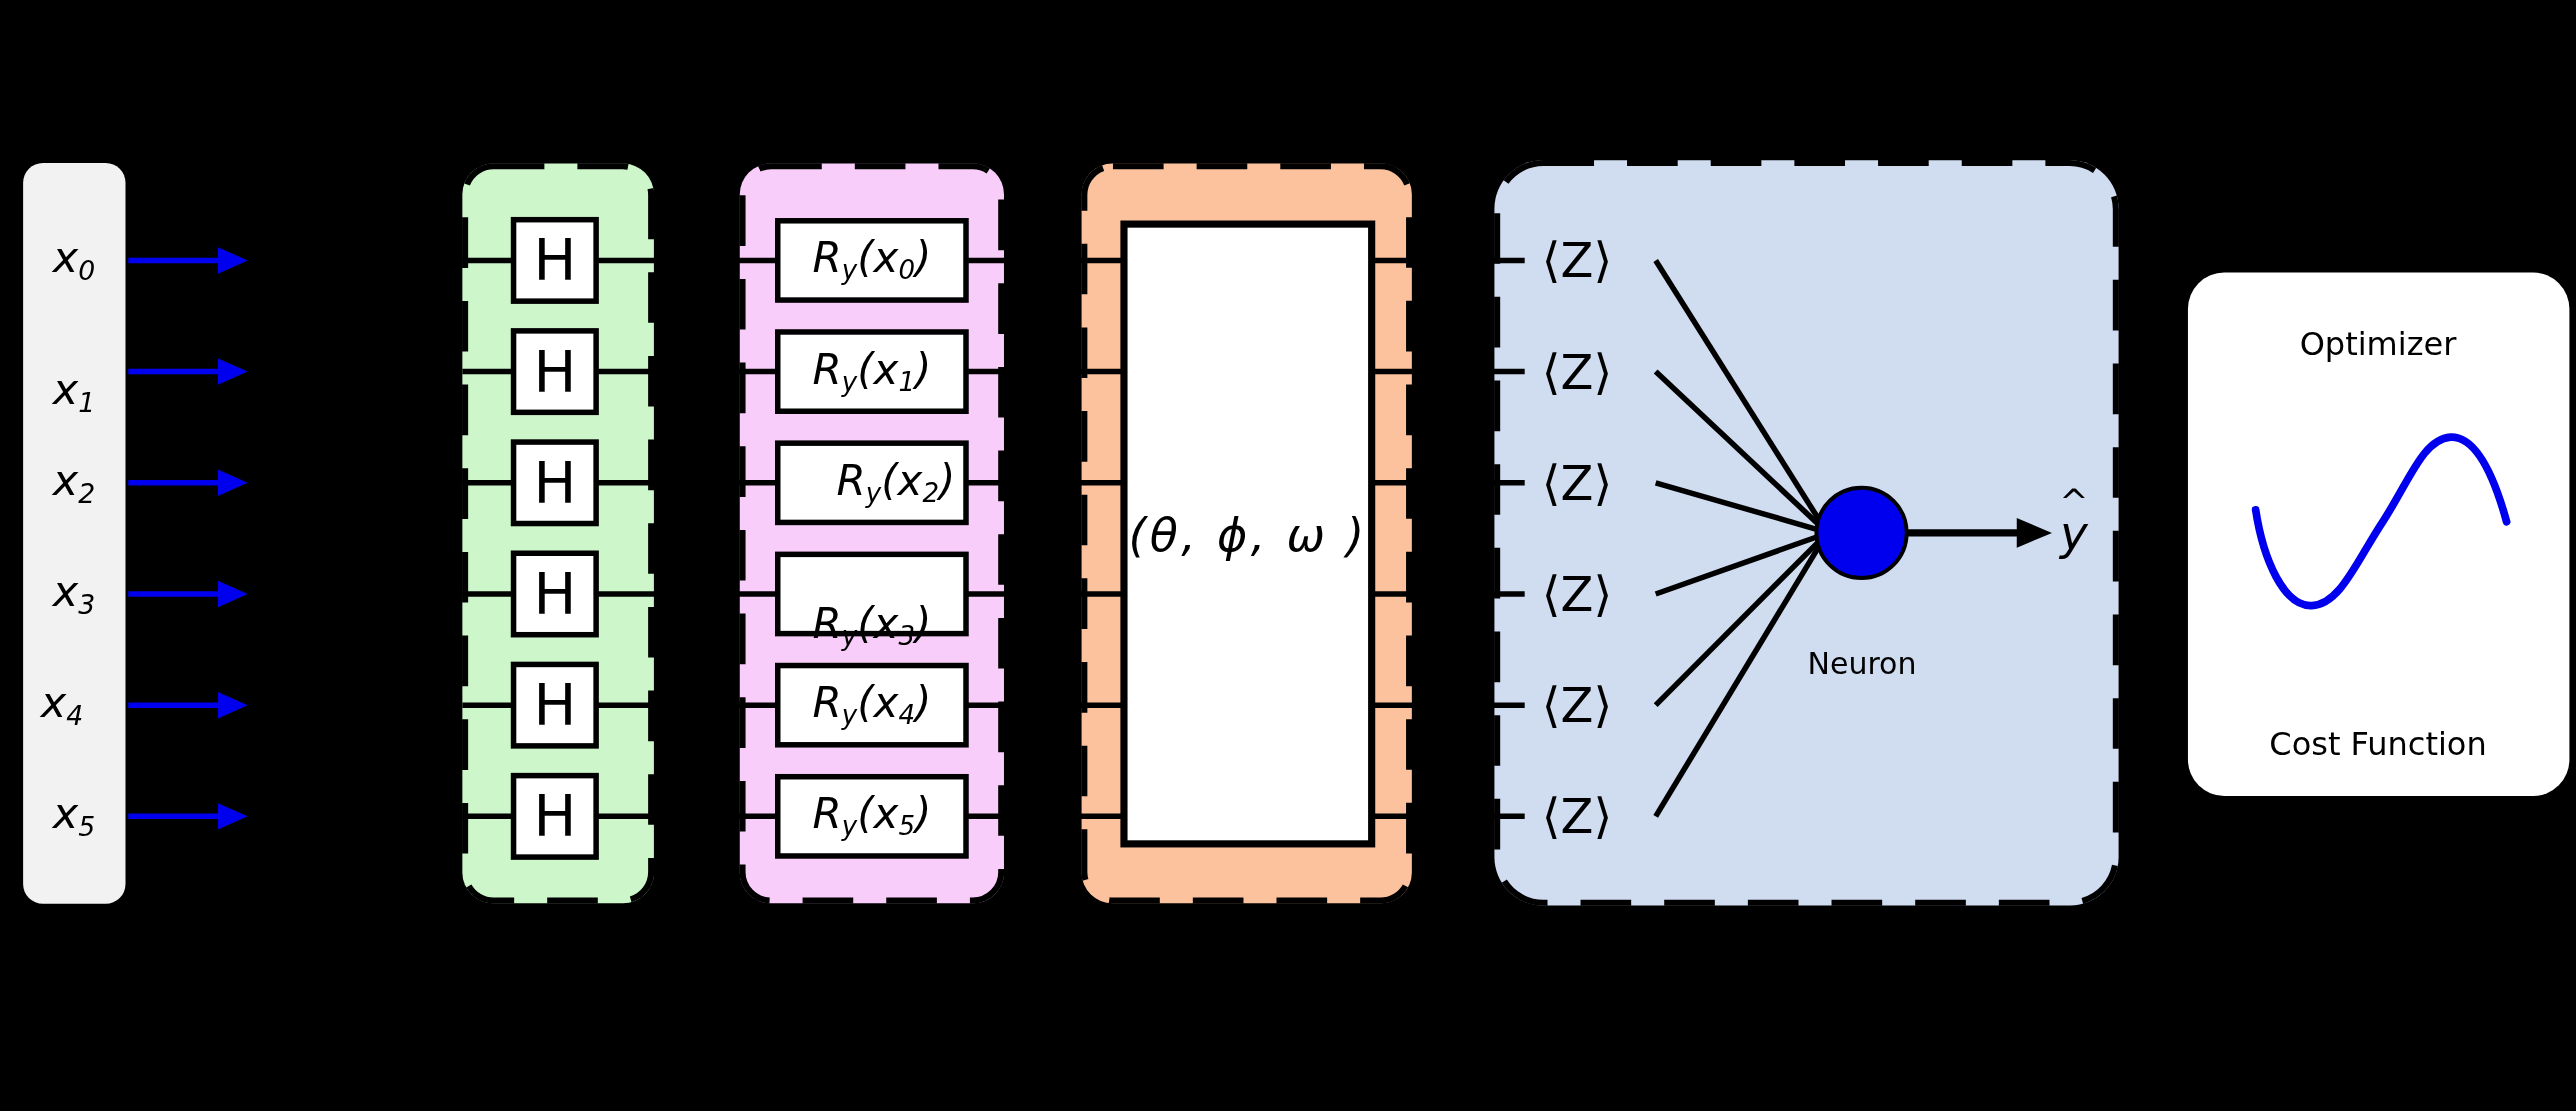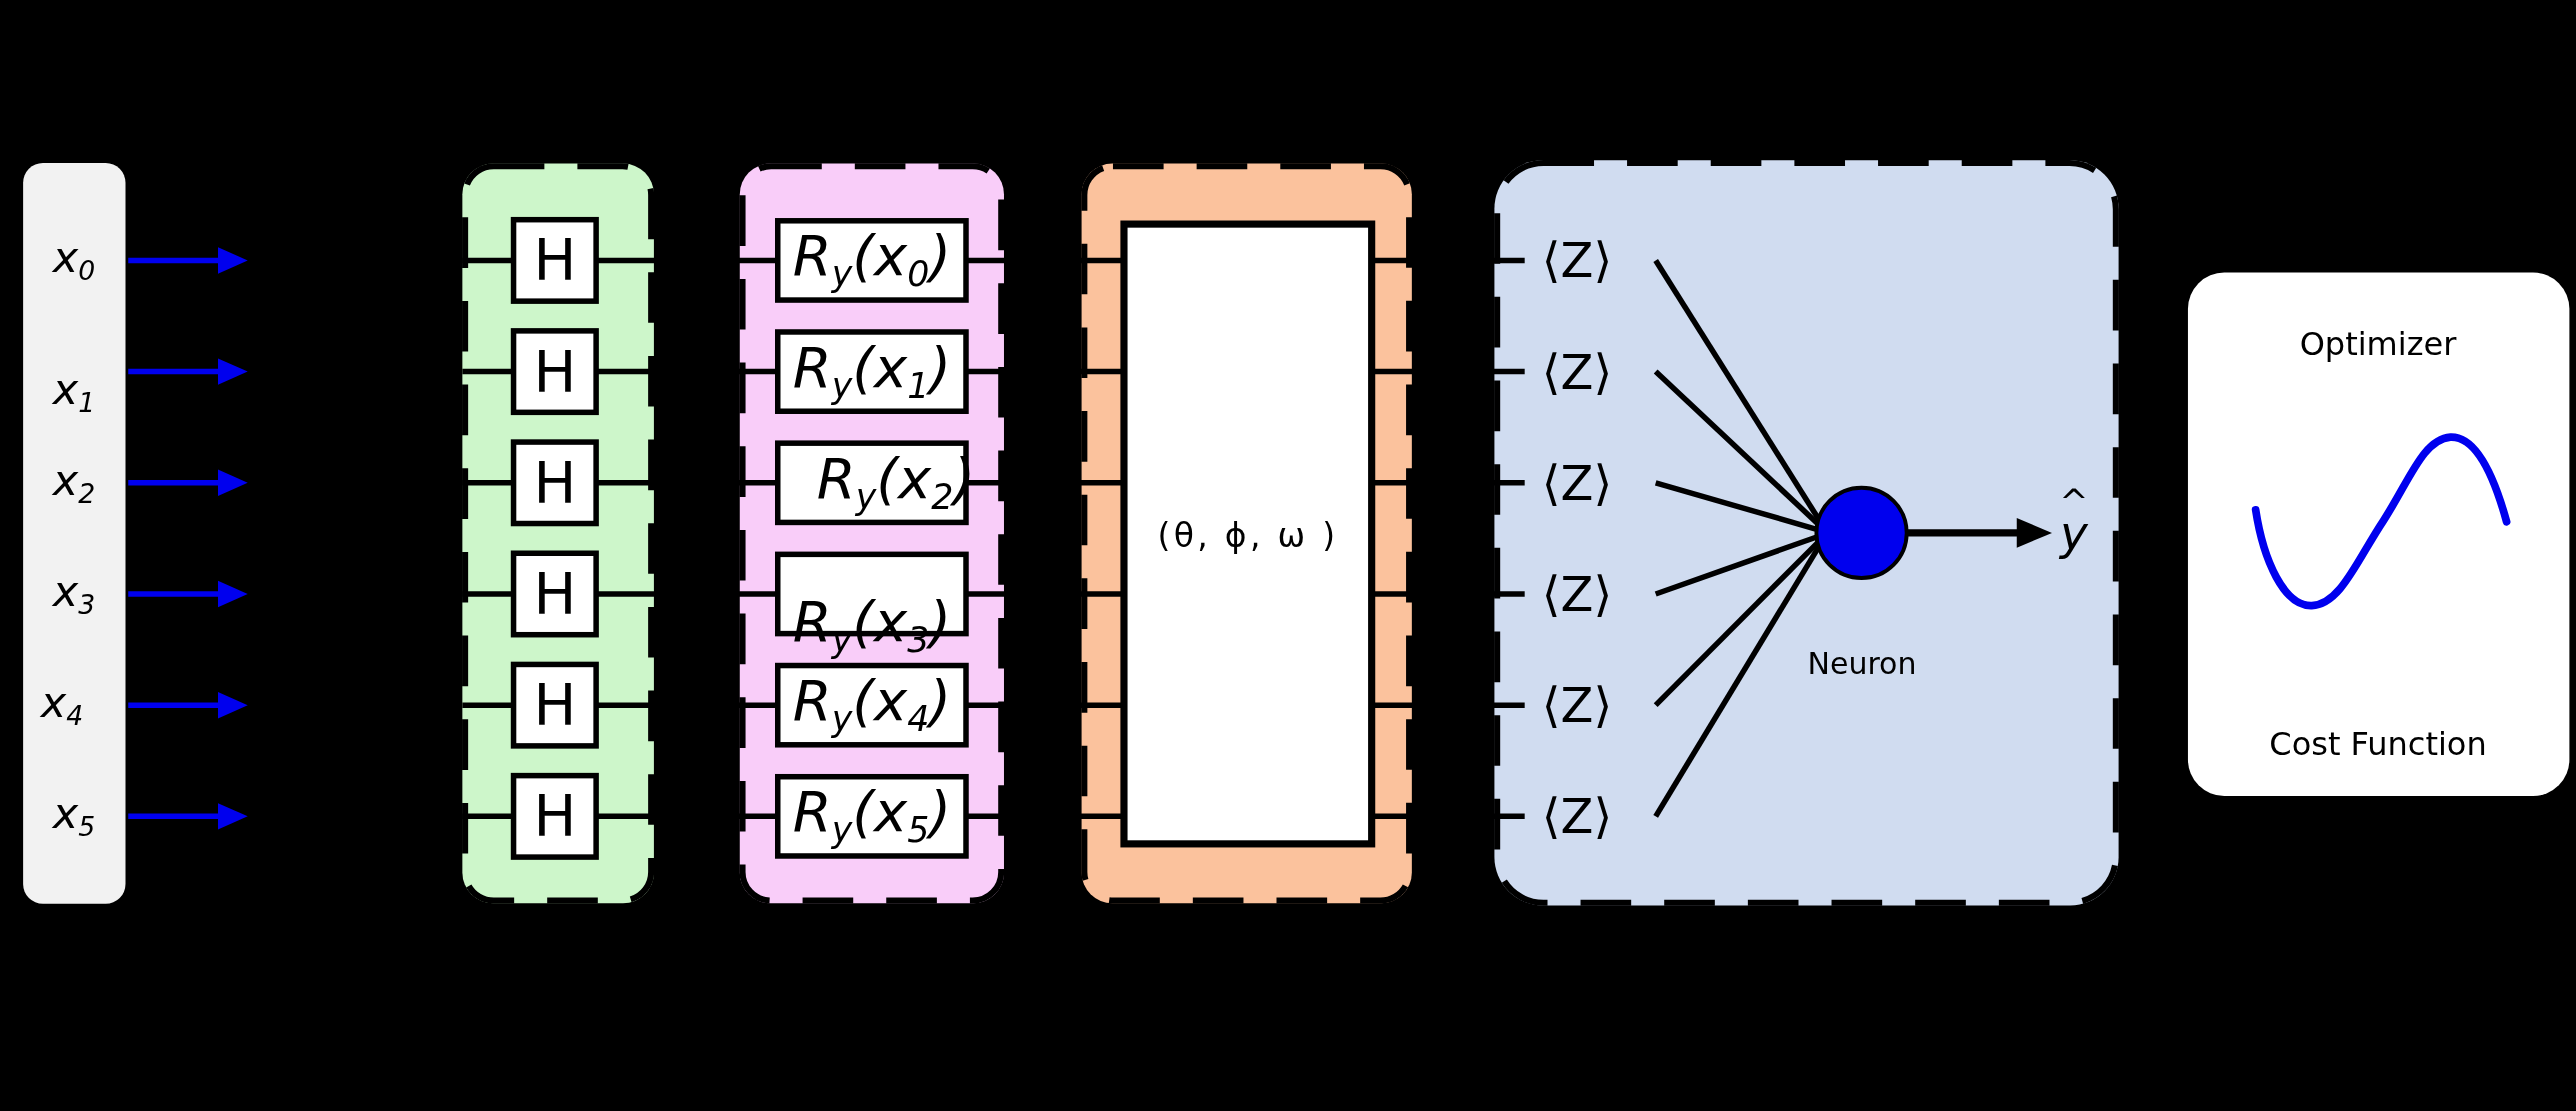--- a/index.html
+++ b/index.html
@@ -23,22 +23,22 @@
   .bhead{fill:var(--accent);}
   .karrow{stroke:var(--ink);stroke-width:13;}
   .khead{fill:var(--ink);}
   .neuron{fill:var(--accent);stroke:var(--ink);stroke-width:7;}
   .curve{fill:none;stroke:var(--accent);stroke-width:14;stroke-linecap:round;}
 
   .txt{position:absolute;transform:translate(-50%,-50%);white-space:nowrap;line-height:1;}
   .xlabel{font-size:43px;font-style:italic;}
   .sub{font-size:0.62em;vertical-align:-0.3em;font-style:italic;}
   .hlabel{font-size:57px;}
-  .rylabel{font-size:56px;font-style:italic;}
-  .params{font-size:33px;letter-spacing:3.3px;}
+  .rylabel{font-size:42px;font-style:italic;}
+  .params{font-size:46px;font-style:italic;letter-spacing:3.3px;}
   .zlabel{font-size:48px;}
   .neuron-label{font-size:30px;}
   .yhat{display:flex;flex-direction:column;align-items:center;}
   .yhat .hat{font-size:35px;line-height:0.55;}
   .yhat .base{font-size:47px;font-style:italic;line-height:0.9;}
   .opt-text{font-size:32px;}
 </style>
 </head>
 <body>
 

